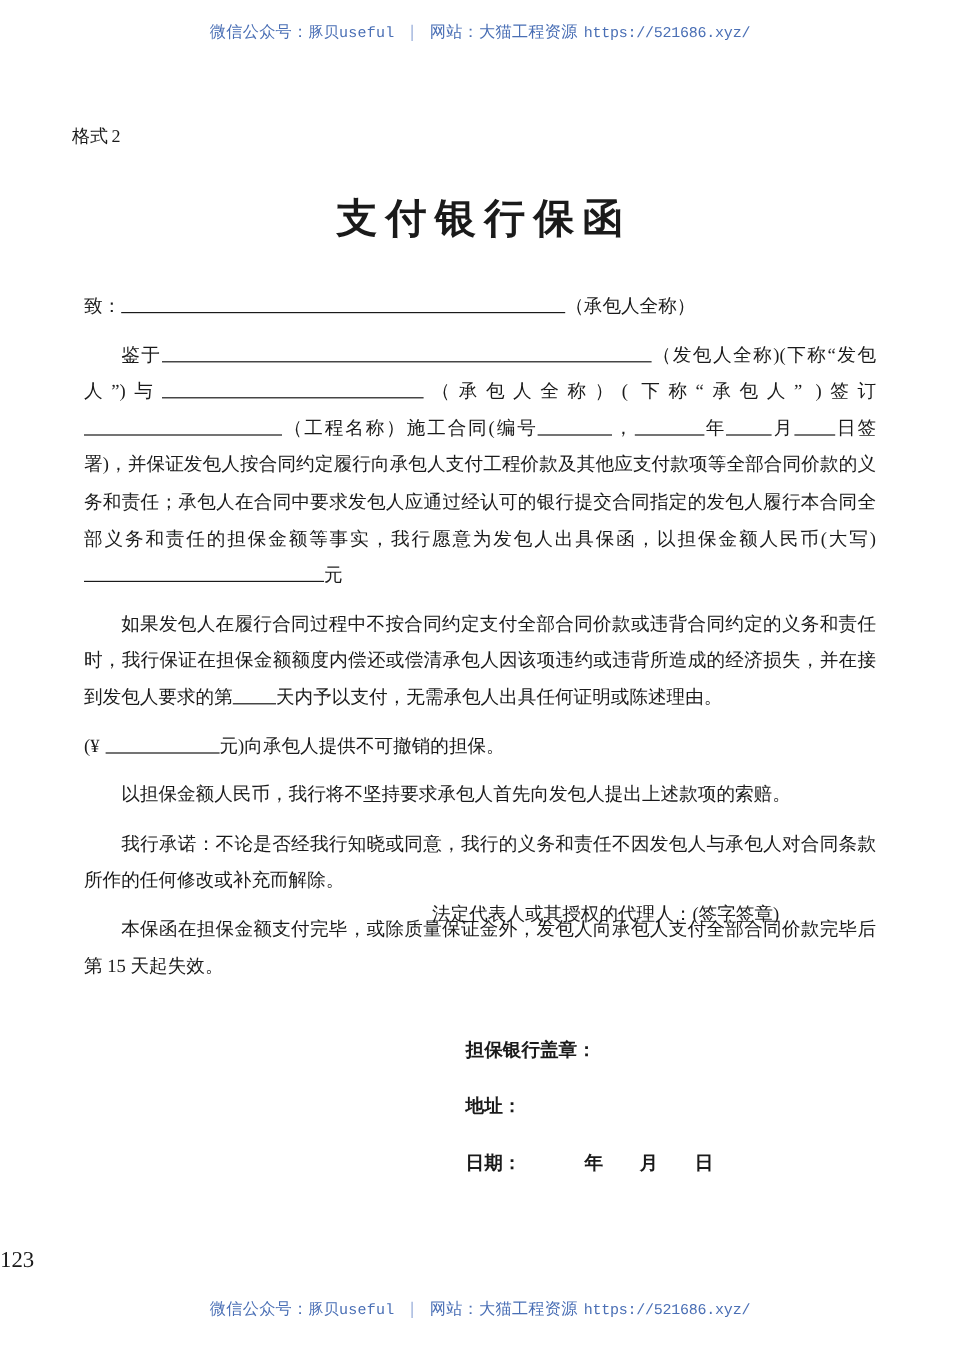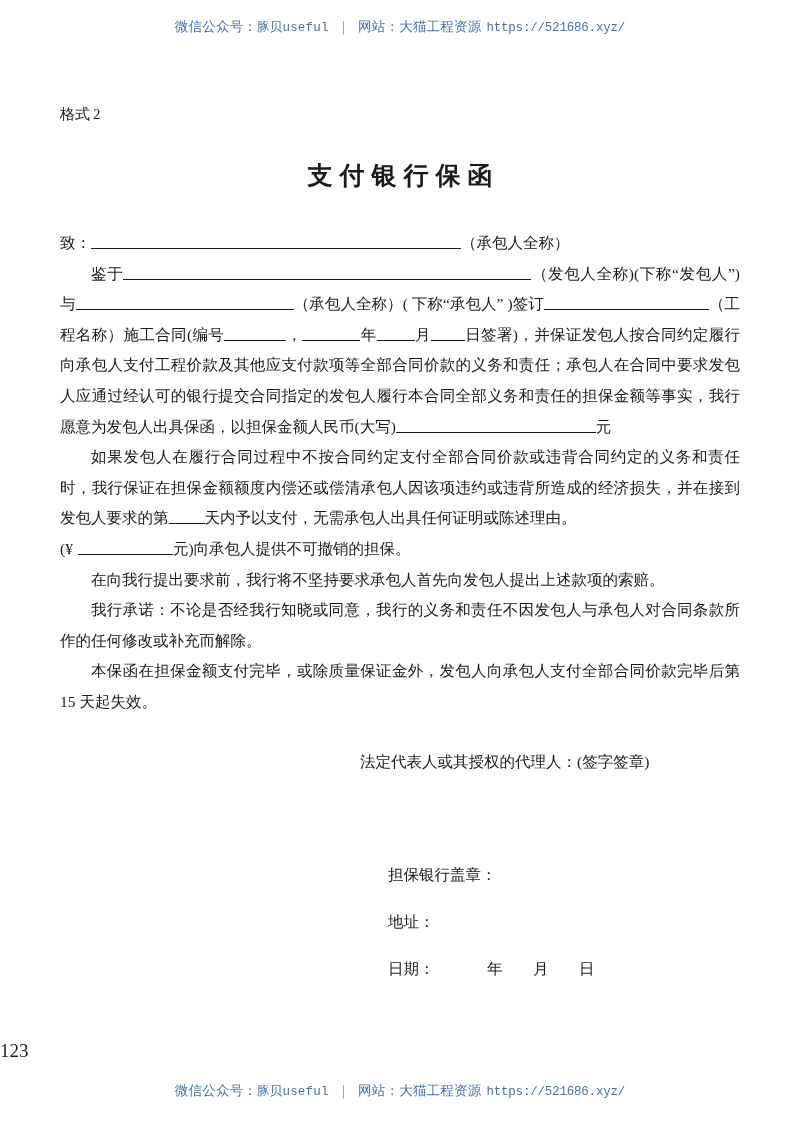--- a/index.html
+++ b/index.html
@@ -65,32 +65,32 @@
     line-height: 1.4;
     margin: 0 0 34px 0;
   }
   .form-label .num {
     font-family: "Liberation Serif", "DejaVu Serif", serif;
     margin-left: 3px;
   }
 
   .doc-title {
     text-align: center;
-    font-size: 25px;
+    font-size: 34px;
     font-weight: bold;
     letter-spacing: 7px;
     margin: 0 0 36px 0;
     padding-left: 7px;
     font-family: Liberation Mono, monospace;
   }
 
   p.para {
     font-size: 15.5px;
     line-height: 30.6px;
-    margin: 0;
+    margin: 10px;
     text-align: justify;
     text-justify: inter-ideograph;
   }
   p.indent {
     text-indent: 2em;
   }
 
   
   .blank {
     display: inline-block;
@@ -123,20 +123,21 @@
   }
   .sig-block {
     position: absolute;
     left: 388px;
     top: 865px;
     font-size: 15.5px;
   }
   .sig-line {
     margin-bottom: 26px;
     white-space: nowrap;
+    font-weight: bold;
   }
   .sig-line:last-child { margin-bottom: 12px; }
   .date-slot {
     display: inline-block;
     width: 46px;
     text-align: right;
   }
   .date-lead { display: inline-block; width: 22px; }
 
   
@@ -164,21 +165,21 @@
     <h1 class="doc-title">支付银行保函</h1>
 
     <p class="para"><span>致：</span><span class="blank b-to"></span><span>（承包人全称）</span></p>
 
     <p class="para indent"><span>鉴于</span><span class="blank b-jianyu"></span><span>（发包人全称)(下称“发包人”)</span><span>与</span><span class="blank b-yu"></span><span>（承包人全称）( 下称“承包人” )签订</span><span class="blank b-qianding"></span><span>（工程名称）施工合同(编号</span><span class="blank b-num"></span><span>，</span><span class="blank b-year"></span><span>年</span><span class="blank b-month"></span><span>月</span><span class="blank b-day"></span><span>日签署)，并保证发包人按合同约定履行向承包人支付工程价款及其他应支付款项等全部合同价款的义务和责任；承包人在合同中要求发包人应通过经认可的银行提交合同指定的发包人履行本合同全部义务和责任的担保金额等事实，我行愿意为发包人出具保函，以担保金额人民币(大写)</span><span class="blank b-amount"></span><span>元</span></p>
 
     <p class="para indent"><span>如果发包人在履行合同过程中不按合同约定支付全部合同价款或违背合同约定的义务和责任时，我行保证在担保金额额度内偿还或偿清承包人因该项违约或违背所造成的经济损失，并在接到发包人要求的第</span><span class="blank b-days"></span><span>天内予以支付，无需承包人出具任何证明或陈述理由。</span></p>
 
     <p class="para"><span>(¥</span><span class="gap-small"></span><span class="blank b-yuan"></span><span>元)向承包人提供不可撤销的担保。</span></p>
 
-    <p class="para indent">在向我行提出要求前，我行将不坚持要求承包人首先向发包人提出上述款项的索赔。</p>
+    <p class="para indent">以担保金额人民币，我行将不坚持要求承包人首先向发包人提出上述款项的索赔。</p>
 
     <p class="para indent">我行承诺：不论是否经我行知晓或同意，我行的义务和责任不因发包人与承包人对合同条款所作的任何修改或补充而解除。</p>
 
     <p class="para indent">本保函在担保金额支付完毕，或除质量保证金外，发包人向承包人支付全部合同价款完毕后第 15 天起失效。</p>
 
   </div>
 
   <div class="sig-rep">法定代表人或其授权的代理人：(签字签章)</div>
 
   <div class="sig-block">

